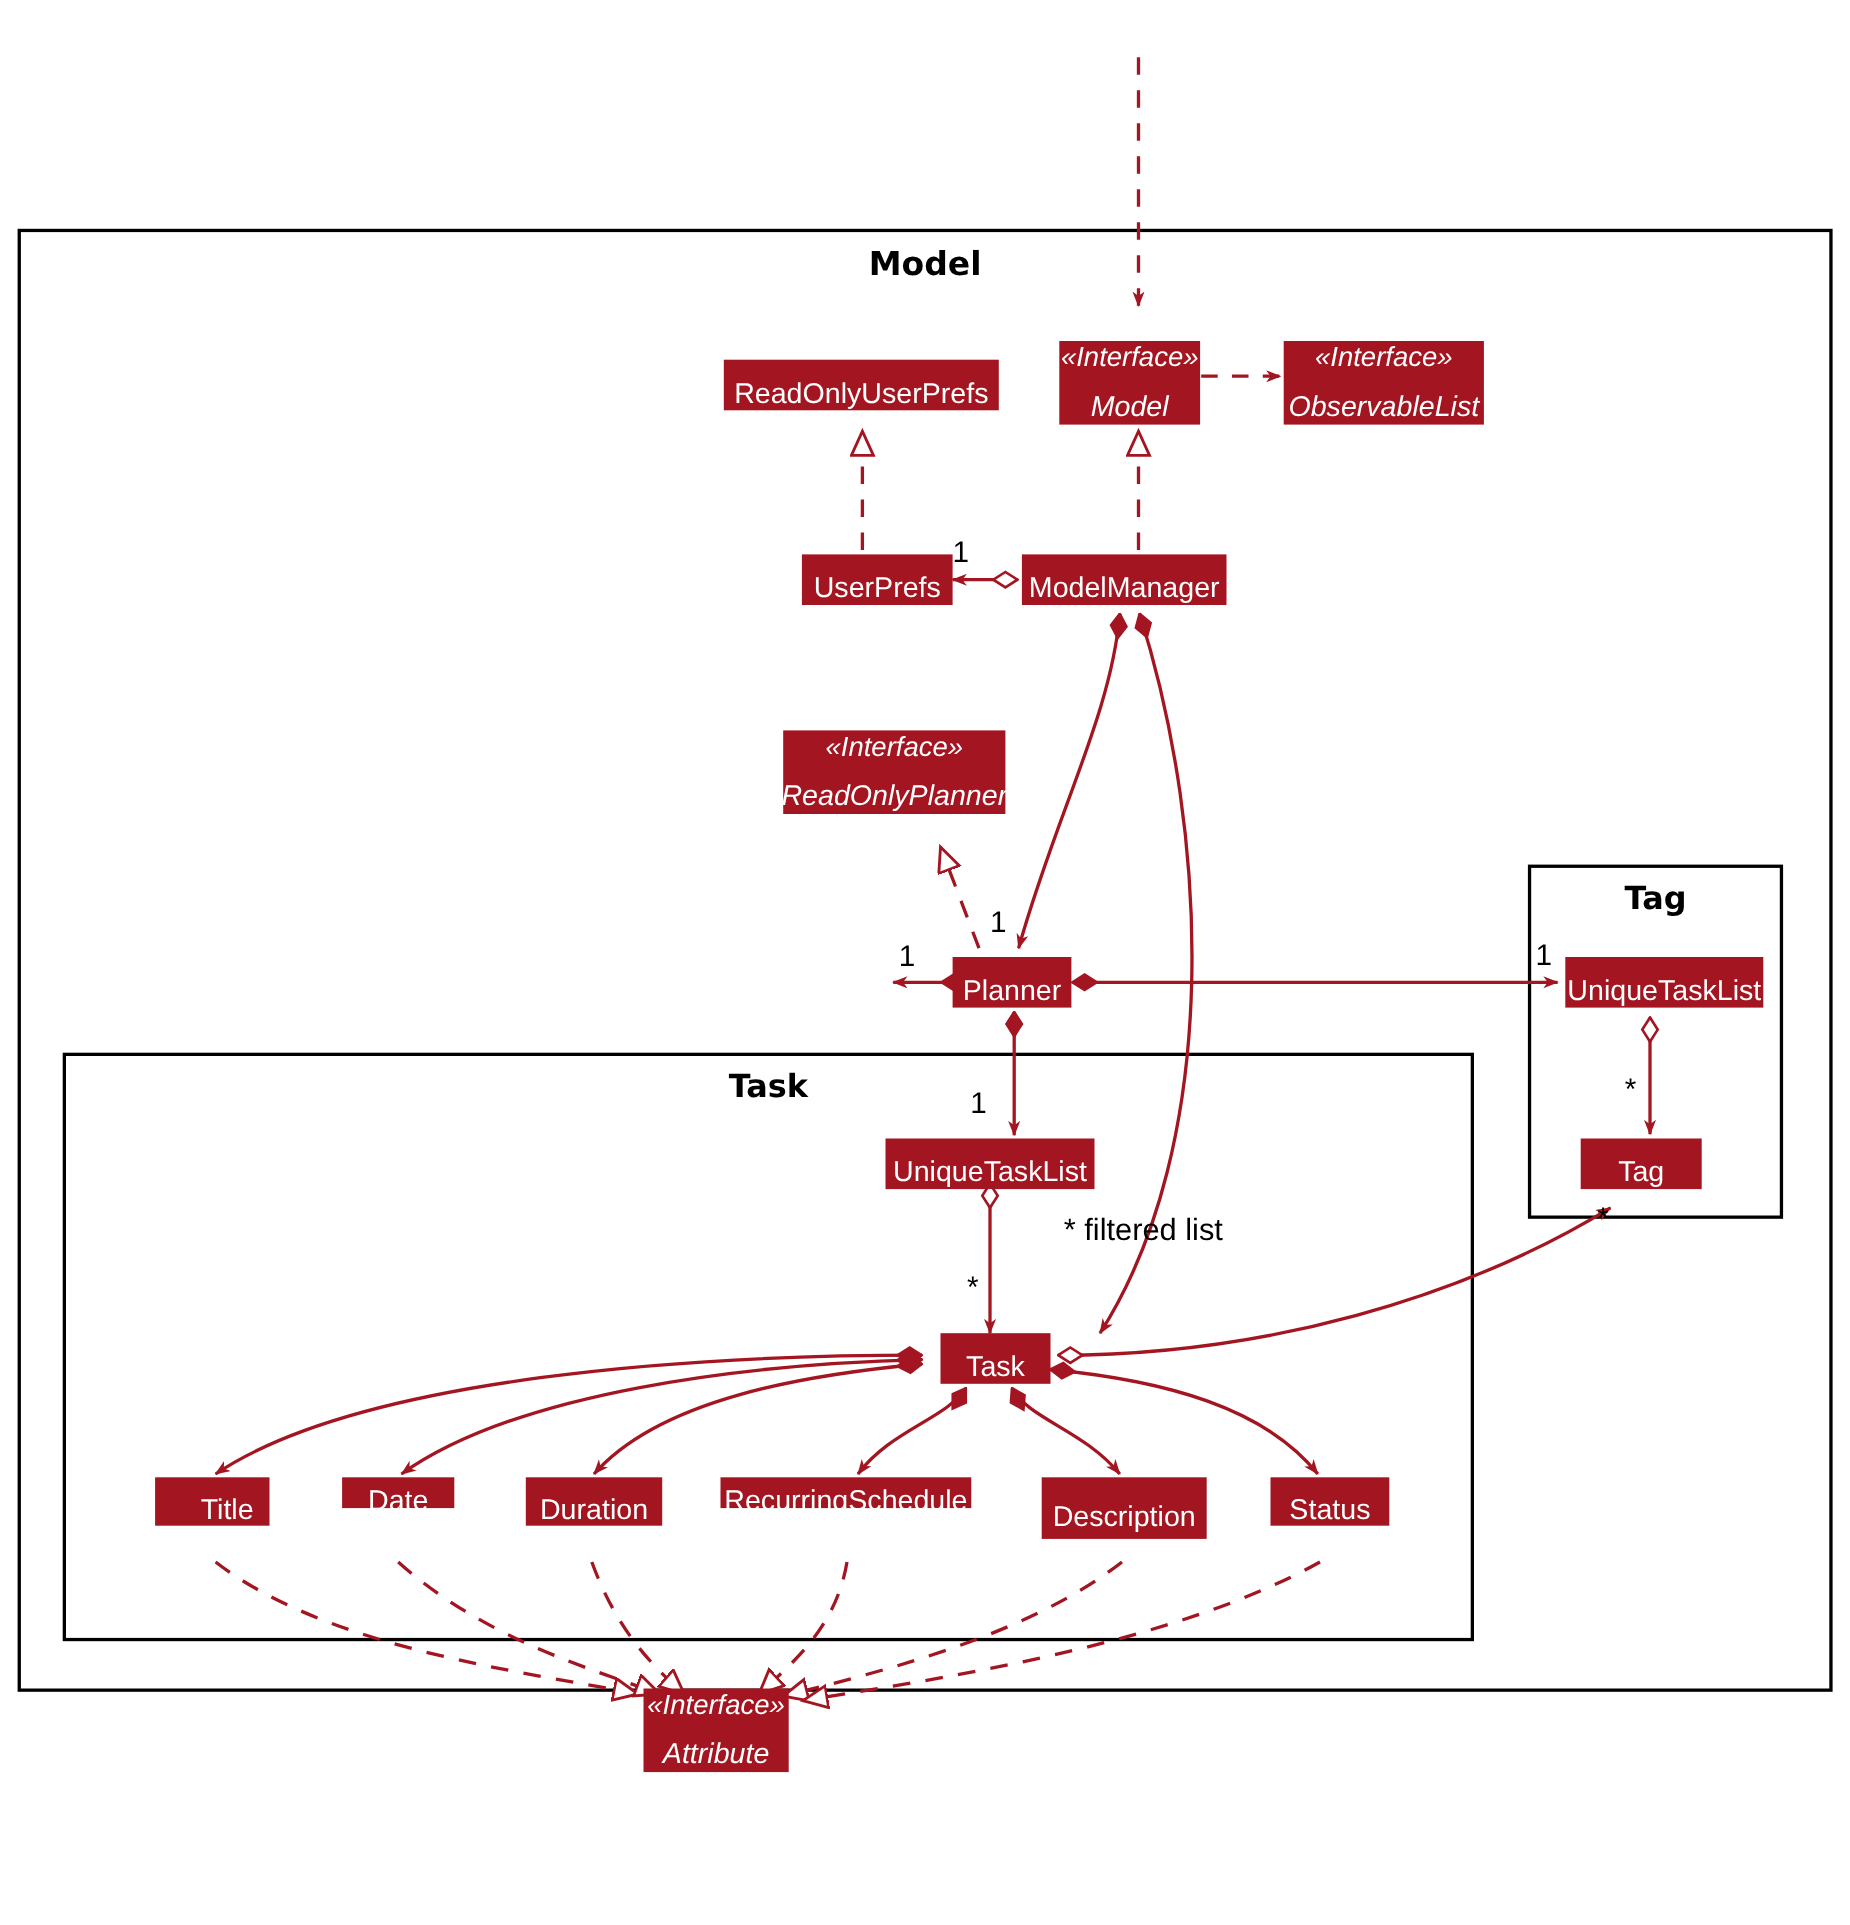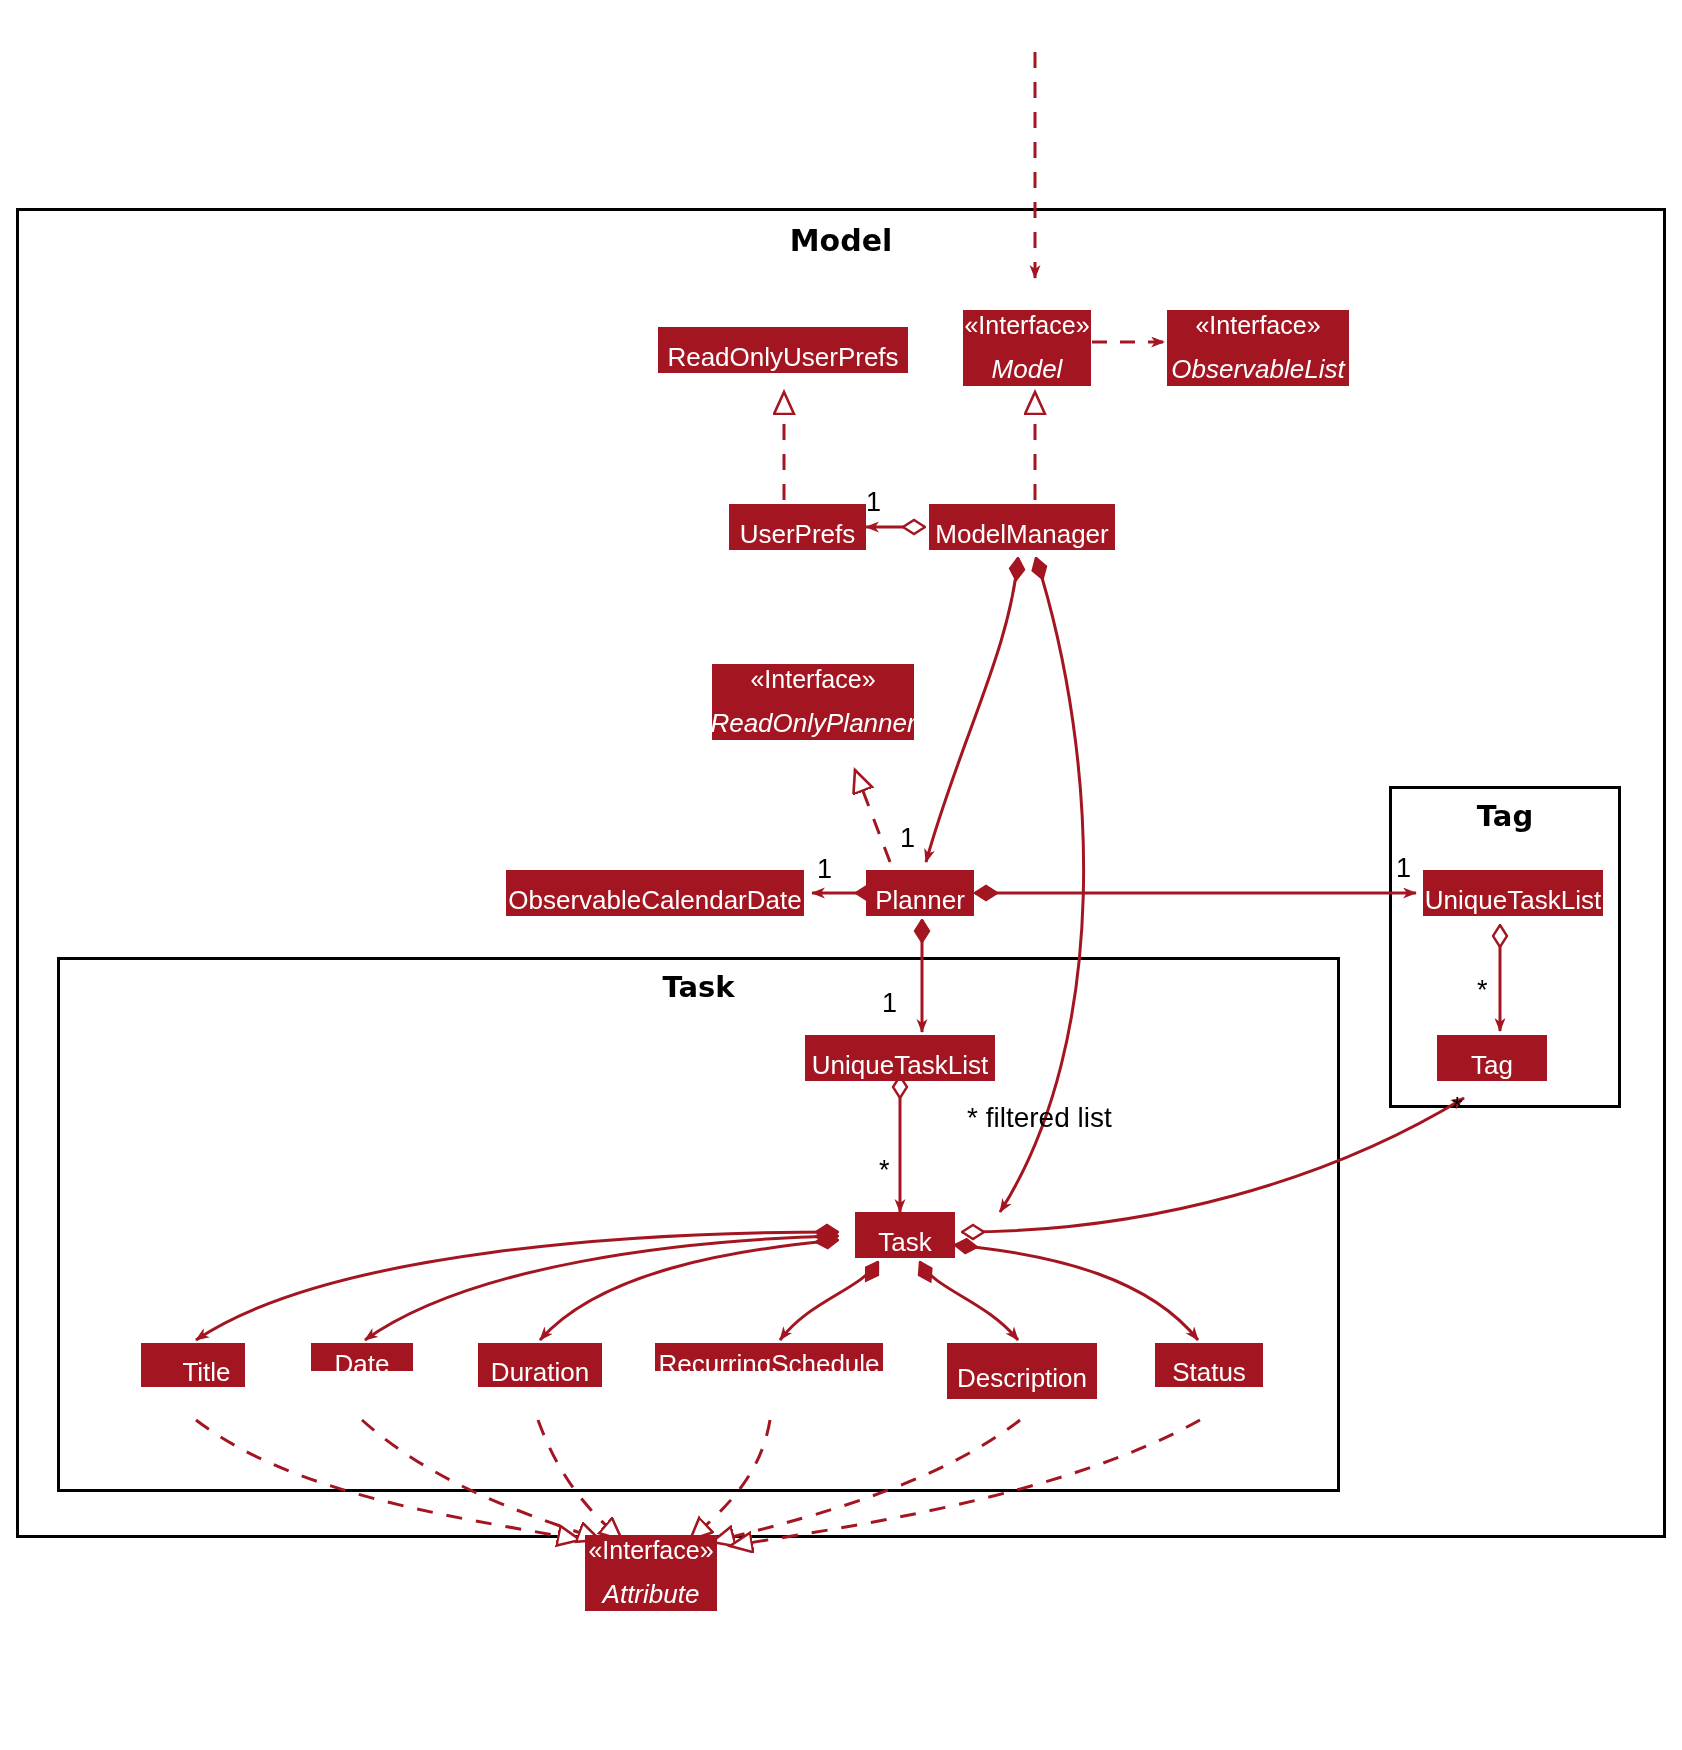--- a/index.html
+++ b/index.html
@@ -8,21 +8,21 @@
   svg#wires{position:absolute;left:0;top:0;width:1682px;height:1750px;pointer-events:none;}
 
   .pkg{position:absolute;border:3px solid #000000;background:transparent;box-sizing:border-box;}
   .pkg-title{position:absolute;left:0;right:0;text-align:center;font-weight:bold;color:#000000;
              font-family:"DejaVu Sans",sans-serif;}
 
   .cls{position:absolute;background:#A31621;color:#ffffff;box-sizing:border-box;
        display:flex;flex-direction:column;align-items:center;justify-content:center;
        font-family:"Liberation Sans",sans-serif;line-height:1.12;text-align:center;
        padding:3px 9px;white-space:nowrap;}
-  .cls .stereo{font-size:25px;}
+  .cls .stereo{font-style:italic;font-size:25px;}
   .cls .nm{font-size:26px;margin-top:16px;}
   .cls.iface .nm{font-style:italic;}
 
   .mult{position:absolute;color:#000000;font-size:27px;font-family:"Liberation Sans",sans-serif;
         white-space:nowrap;}
   .edgelbl{position:absolute;color:#000000;font-size:28px;font-family:"Liberation Sans",sans-serif;
            white-space:nowrap;}
 </style>
 </head>
 <body>
@@ -145,23 +145,20 @@
 
   <div class="cls" style="left:929px;top:504px;width:186px;height:46px;">
     <span class="nm">ModelManager</span>
   </div>
 
   <div class="cls iface" style="left:712px;top:664px;width:202px;height:76px;">
     <span class="stereo">«Interface»</span>
     <span class="nm">ReadOnlyPlanner</span>
   </div>
 
-  <div class="cls" style="left:506px;top:870px;width:298px;height:46px;">
-    <span class="nm">ObservableCalendarDate</span>
-  </div>
 
   <div class="cls" style="left:866px;top:870px;width:108px;height:46px;">
     <span class="nm">Planner</span>
   </div>
 
   <div class="cls" style="left:1423px;top:870px;width:180px;height:46px;">
     <span class="nm">UniqueTaskList</span>
   </div>
 
   <div class="cls" style="left:1437px;top:1035px;width:110px;height:46px;">

